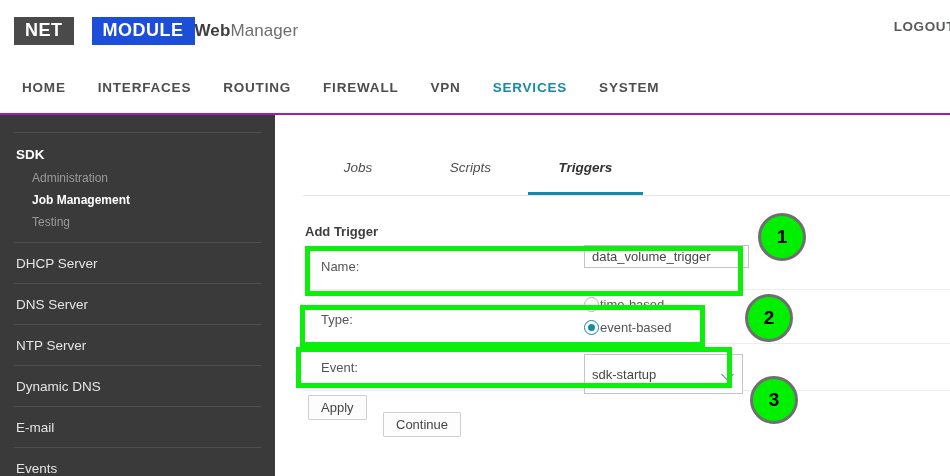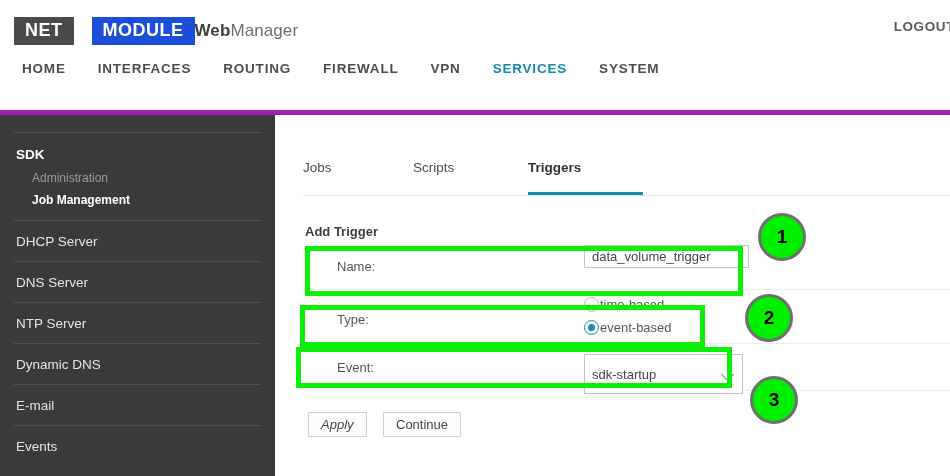--- a/index.html
+++ b/index.html
@@ -31,22 +31,22 @@
   .brand b { font-weight:bold; color:#3f3f3f; }
   .brand span.light { font-weight:normal; color:#6d6e70; }
   .logout {
     position:absolute; right:-5px; top:19px;
     font-size:13.5px; font-weight:bold; letter-spacing:0.6px; color:#58595b;
   }
 
   
   .topnav {
     position:absolute; left:0; top:61px; width:950px; height:54px;
-    background:#ffffff; border-bottom:5px solid #a21caf;
-    display:flex; align-items:flex-start;
+    background:#ffffff; border-bottom:2px solid #a21caf;
+    display:flex; align-items:center;
   }
   .topnav-item {
     font-size:13.5px; font-weight:bold; letter-spacing:0.8px;
     color:#4d4d4f; margin-left:0; padding:0 16px; cursor:pointer;
     white-space:nowrap;
   }
   .topnav-item:first-child { margin-left:6px; }
   .topnav-item.active { color:#1789ad; }
 
   
@@ -71,43 +71,43 @@
   
   .content {
     position:absolute; left:275px; top:115px; width:675px; height:361px;
     background:#ffffff;
   }
   .tabs {
     position:absolute; left:0; top:45px; width:675px; height:35px;
     display:flex;
   }
   .tab {
-    font-size:13.5px; color:#4d4d4f; text-align:left;
-    padding-bottom:12px; cursor:pointer; position:relative;
+    font-size:13.5px; color:#4d4d4f; text-align:center;
+    padding-bottom:12px; cursor:pointer; position:relative;font-style:italic;
   }
   .tab.active { font-weight:bold; color:#333; }
   .tab-underline {
     position:absolute; left:0; right:0; bottom:0; height:3px; background:#1789ad;
   }
   .tabs-rule {
     position:absolute; left:28px; top:80px; width:647px; height:1px;
     background:#e6e6e6;
   }
   .section-title {
     position:absolute; left:30px; top:209px;
     font-size:13px; font-weight:bold; color:#3d3d3d;
   }
 
   
   .form-row {
     position:absolute; left:28px; width:647px;
     border-bottom:1px solid #ededed;
   }
   .form-label {
-    position:absolute; left:34px; font-size:13px; color:#555;
+    position:absolute; left:18px; font-size:13px; color:#555;
   }
   .text-input {
     position:absolute;
     border:1px solid #c4c4c4; background:#fff;
     font-family:"Liberation Sans", sans-serif;
     font-size:13px; color:#444; padding:3px 7px; outline:none;
   }
   .select-box {
     position:absolute;
     border:1px solid #c4c4c4; background:#fff;
@@ -182,20 +182,21 @@
     <div class="topnav-item active">SERVICES</div>
     <div class="topnav-item">SYSTEM</div>
   </div>
 
   <div class="sidebar">
     <div class="side-inner">
       <div class="side-sep" style="margin-top:17px;"></div>
       <div class="side-group-title">SDK</div>
       <div class="side-sub">Administration</div>
       <div class="side-sub active">Job Management</div>
+      <div class="side-sub">Testing</div>
       <div class="side-sep" style="margin-top:9px;"></div>
       <div class="side-item">DHCP Server</div>
       <div class="side-sep"></div>
       <div class="side-item">DNS Server</div>
       <div class="side-sep"></div>
       <div class="side-item">NTP Server</div>
       <div class="side-sep"></div>
       <div class="side-item">Dynamic DNS</div>
       <div class="side-sep"></div>
       <div class="side-item">E-mail</div>
@@ -237,21 +238,21 @@
     </div>
 
     <div class="form-row" style="top:229px; height:47px;">
       <div class="form-label" style="top:16px;">Event:</div>
       <div class="select-box" style="left:281px; top:10px; width:159px; height:40px;">
         <span>sdk-startup</span>
         <span class="chev"></span>
       </div>
     </div>
 
-    <button class="btn" style="left:33px; top:297px;font-style:italic;">Apply</button>
+    <button class="btn" style="left:33px; top:280px;">Apply</button>
     <button class="btn" style="left:108px; top:297px;">Continue</button>
 
   </div>
 
   <div class="anno-rect" style="left:305px; top:246px; width:438px; height:50px;"></div>
   <div class="anno-rect" style="left:300px; top:305px; width:405px; height:42px;"></div>
   <div class="anno-rect" style="left:296px; top:347px; width:436px; height:41px;"></div>
 
   <div class="anno-badge" style="left:758px; top:213px;">1</div>
   <div class="anno-badge" style="left:745px; top:294px;">2</div>

